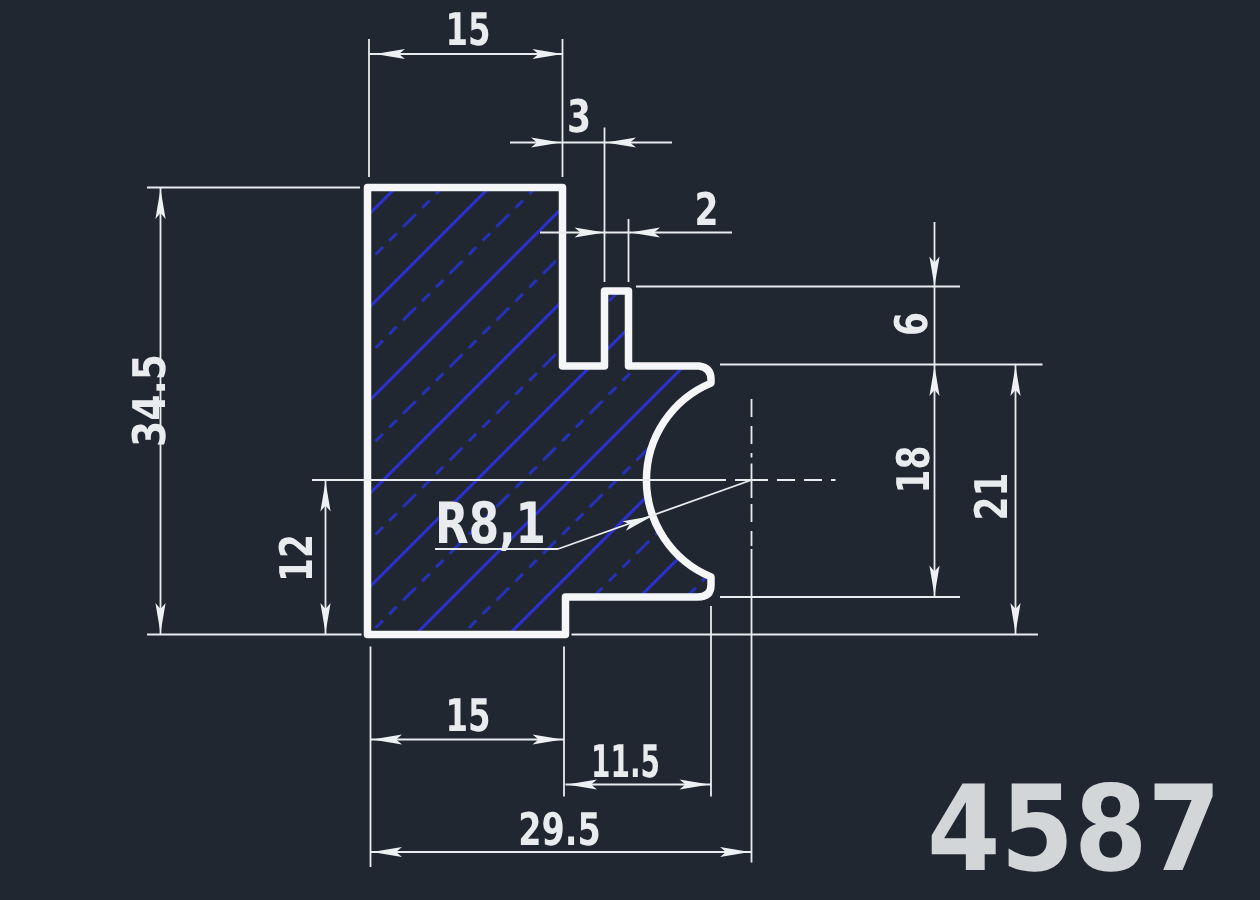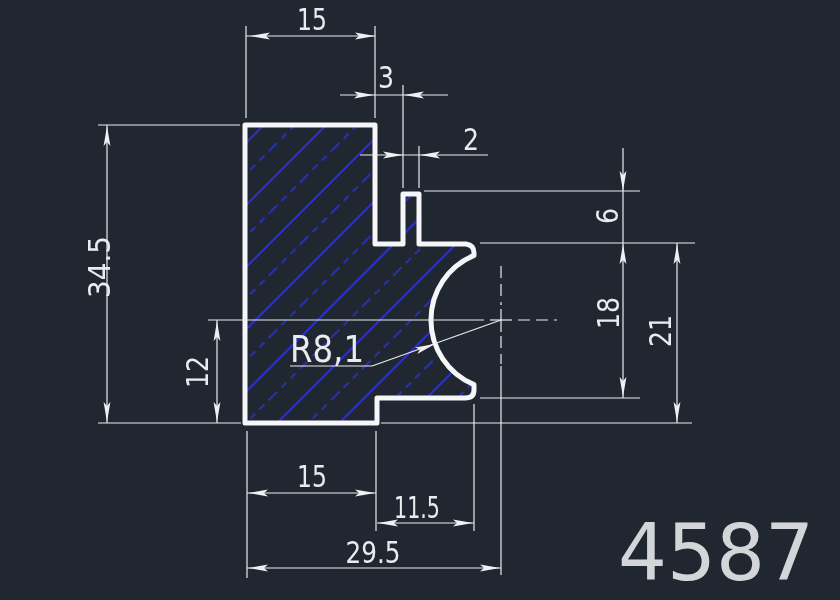--- a/index.html
+++ b/index.html
@@ -1,16 +1,16 @@
 <!DOCTYPE html>
 <html><head>
 <meta charset="utf-8">
 <style>
   html,body{margin:0;padding:0;background:#212730;}
-  .viewport{width:840px;height:600px;background:#1d4ed8;overflow:hidden;position:relative;}
+  .viewport{width:840px;height:600px;background:#1d4ed8;overflow:hidden;position:relative;font-weight:bold;}
   svg{display:block;}
   text{font-family:"DejaVu Sans","Liberation Sans",sans-serif;}
   .dimtxt{fill:#e9ecef;font-size:30px;}
   .rtxt{fill:#e9ecef;font-size:38px;}
   .partno{fill:#d3d6d9;font-size:79px;}
   .thin{stroke:#e9ecef;stroke-width:1.2;fill:none;}
   .dash{stroke:#e9ecef;stroke-width:1.2;fill:none;stroke-dasharray:12 6;}
   .arrow{fill:#eef1f3;stroke:none;}
   .outline{stroke:#f4f6f8;stroke-width:5;stroke-linejoin:round;stroke-linecap:round;}
 </style>

